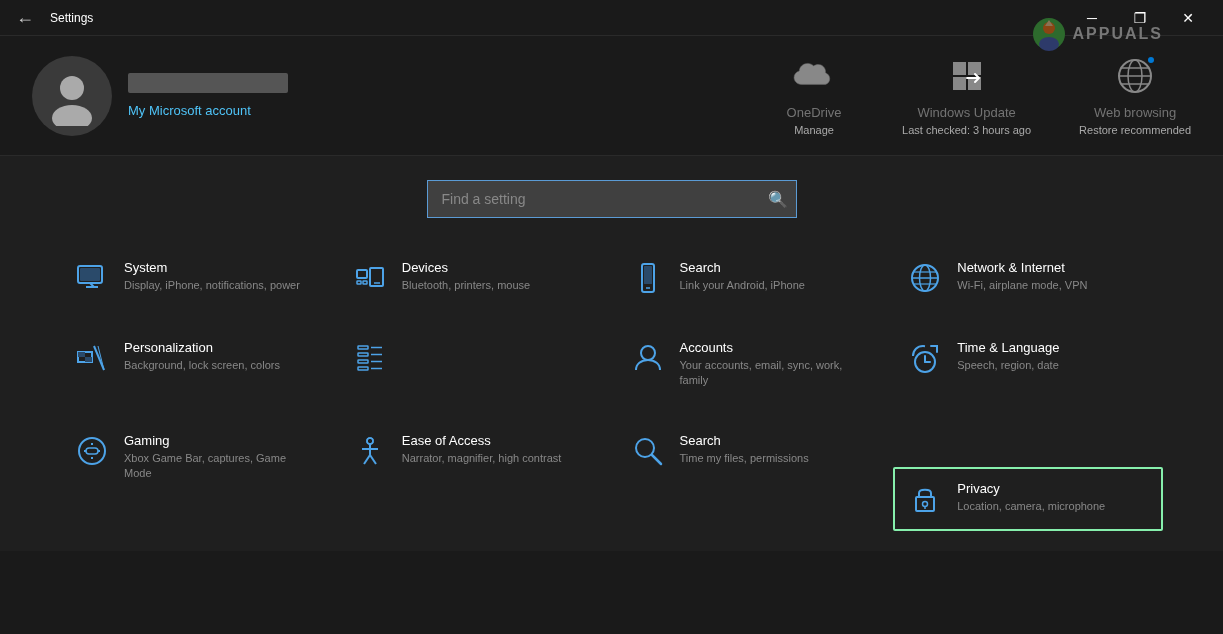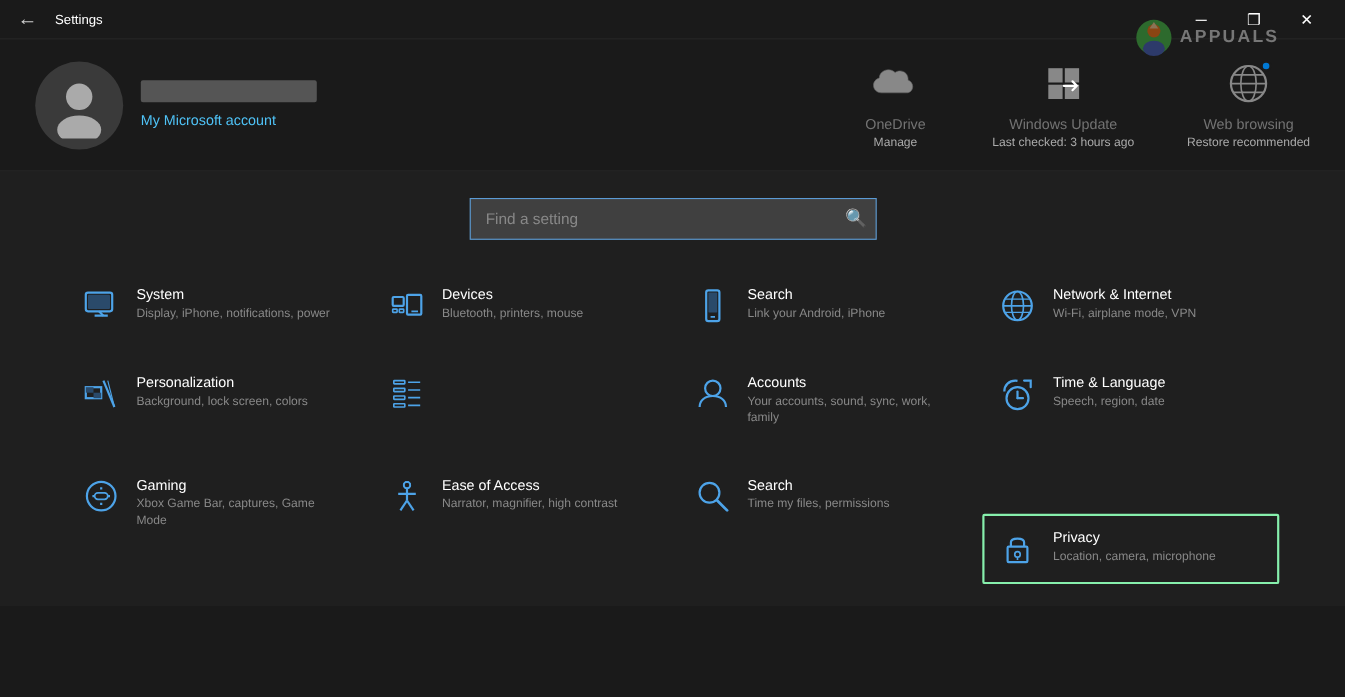--- a/index.html
+++ b/index.html
@@ -414,21 +414,21 @@
 
     <div class="setting-item">
       <div class="setting-icon">
         <svg viewBox="0 0 32 32" fill="none" xmlns="http://www.w3.org/2000/svg">
           <circle cx="16" cy="11" r="7" stroke="#4da3e8" stroke-width="2" fill="none"></circle>
           <path d="M4 28 C4 22 9 18 16 18 C23 18 28 22 28 28" stroke="#4da3e8" stroke-width="2" fill="none"></path>
         </svg>
       </div>
       <div class="setting-text">
         <div class="setting-name">Accounts</div>
-        <div class="setting-desc">Your accounts, sound, sync, work, family</div>
+        <div class="setting-desc">Your accounts, email, sync, work, family</div>
       </div>
     </div>
 
     <div class="setting-item">
       <div class="setting-icon">
         <svg viewBox="0 0 32 32" fill="none" xmlns="http://www.w3.org/2000/svg">
           <path d="M22 4 L28 4 L28 10" stroke="#4da3e8" stroke-width="2" stroke-linecap="round" fill="none"></path>
           <path d="M4 14 C4 8 8.5 4 14 4 C14.6 4 15.3 4.1 16 4.2" stroke="#4da3e8" stroke-width="2" fill="none"></path>
           <circle cx="16" cy="20" r="10" stroke="#4da3e8" stroke-width="2" fill="none"></circle>
           <line x1="16" y1="14" x2="16" y2="20" stroke="#4da3e8" stroke-width="2" stroke-linecap="round"></line>

